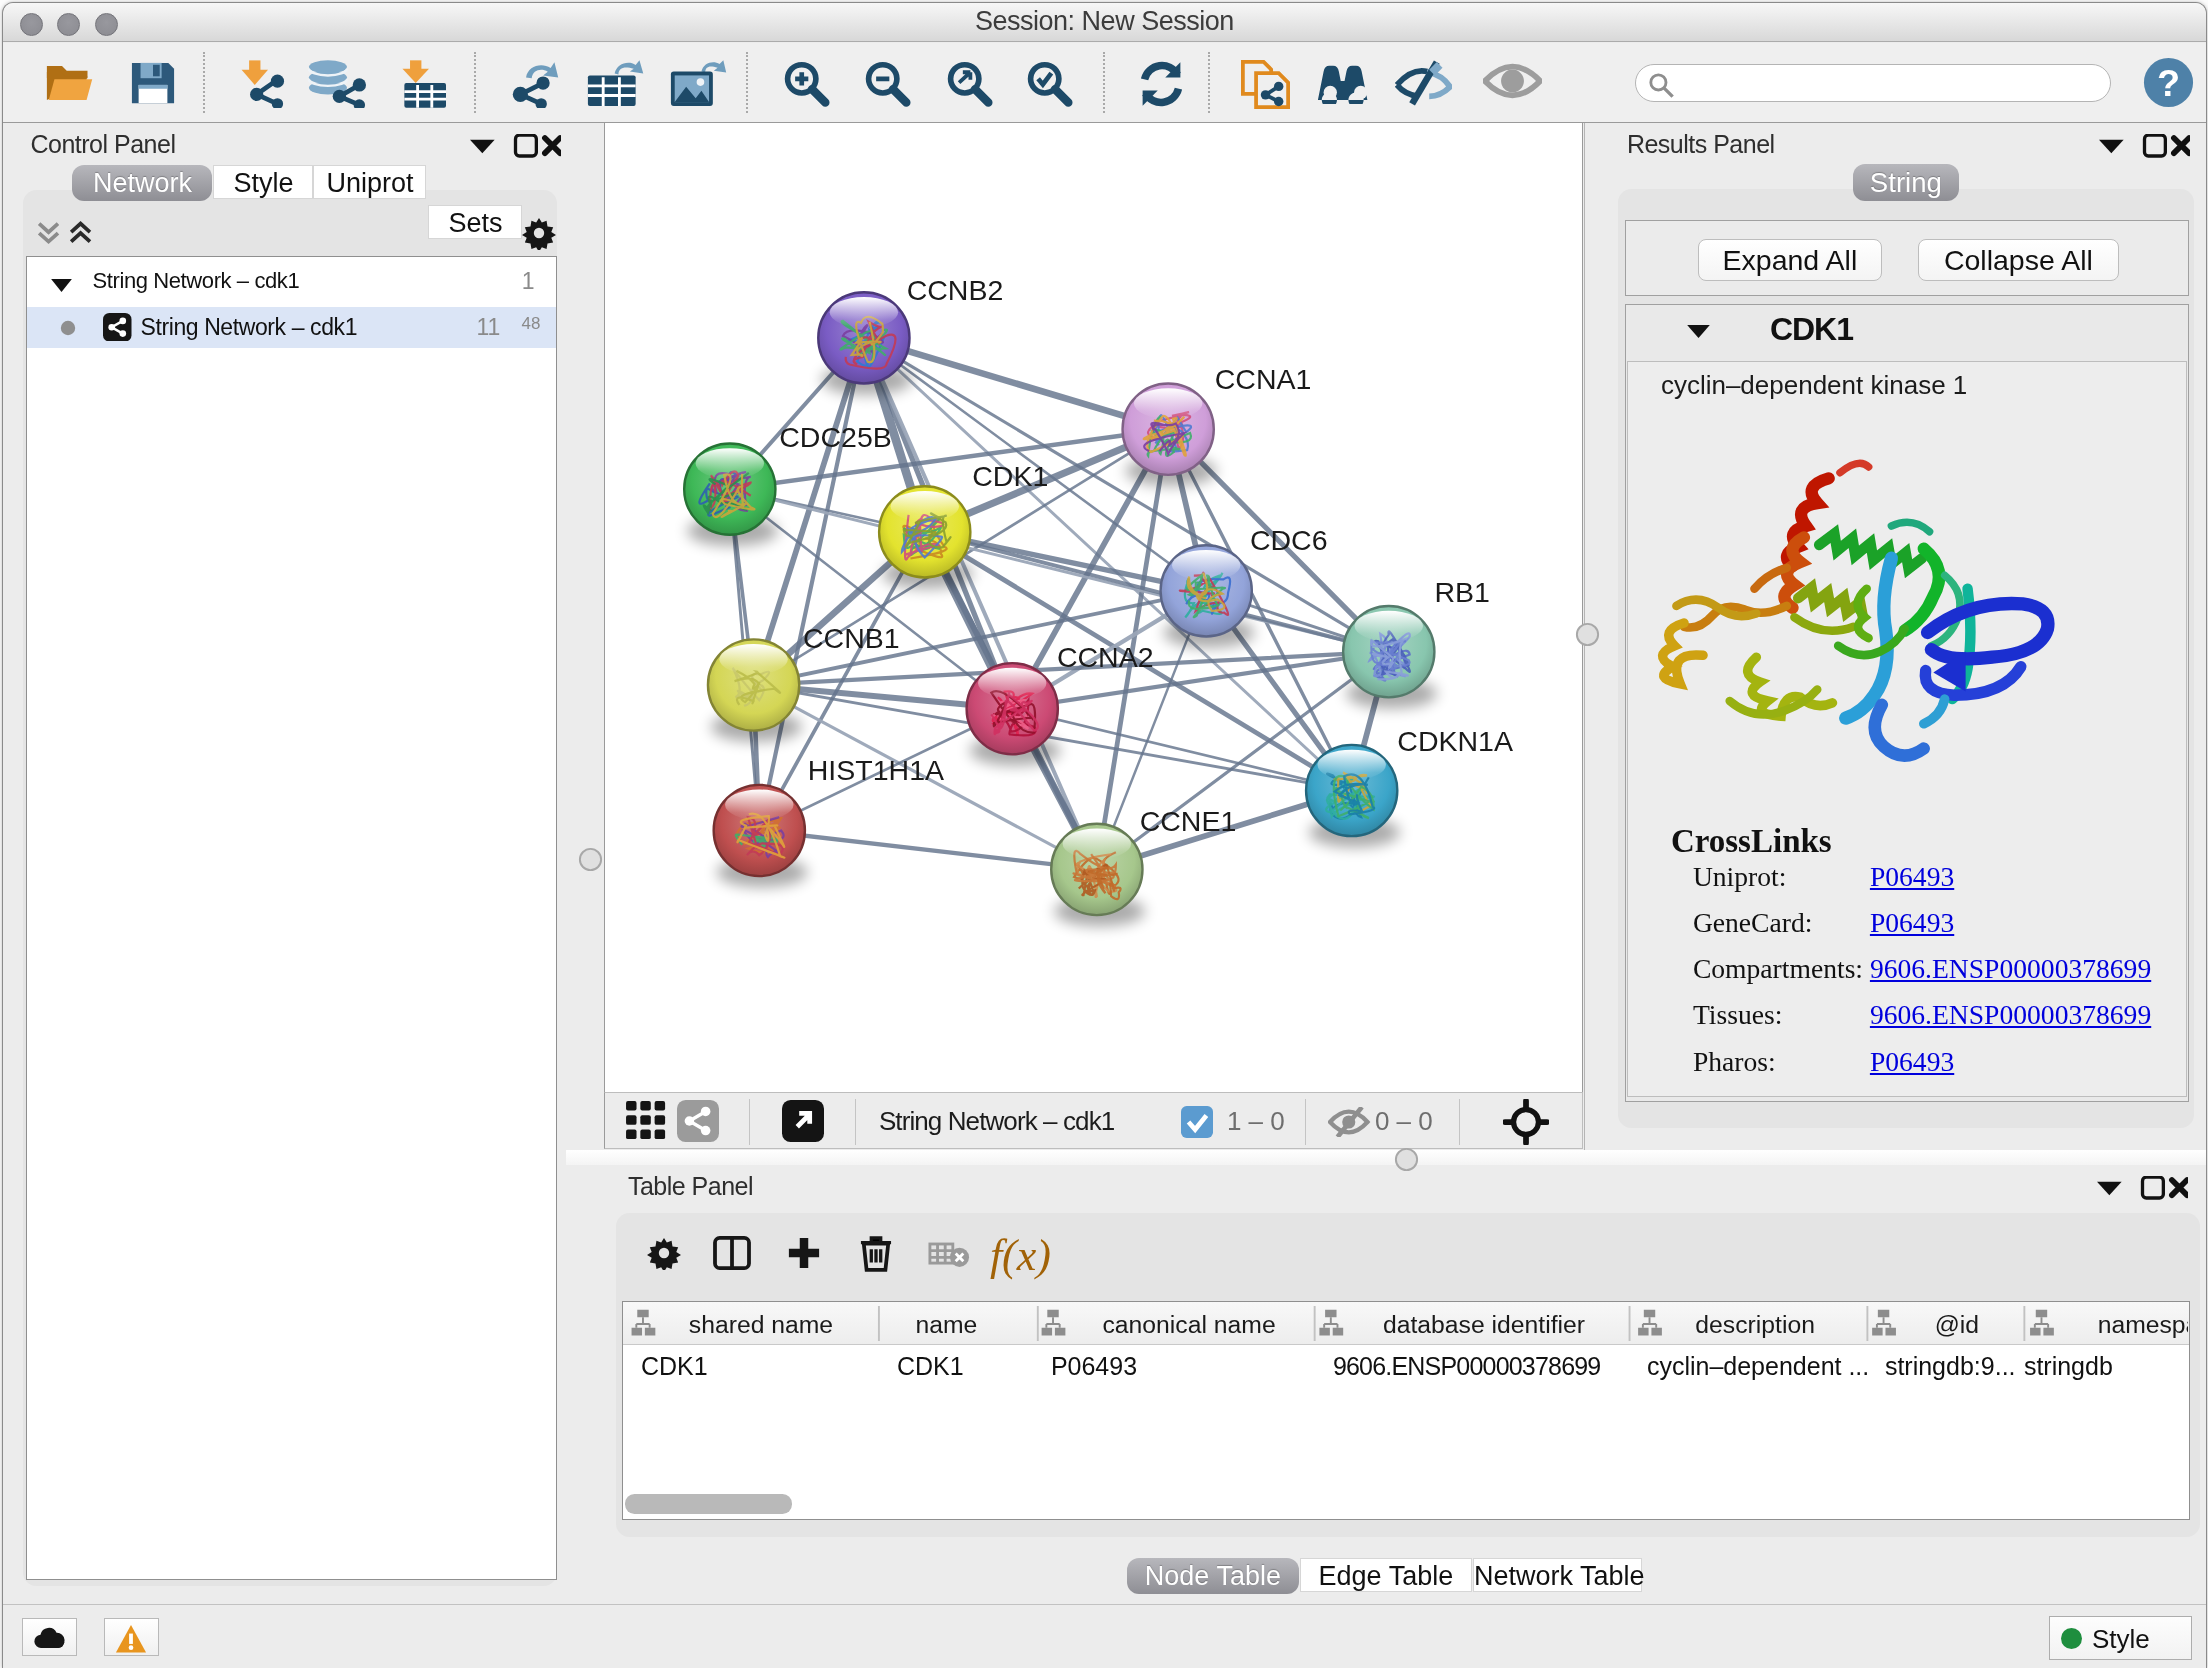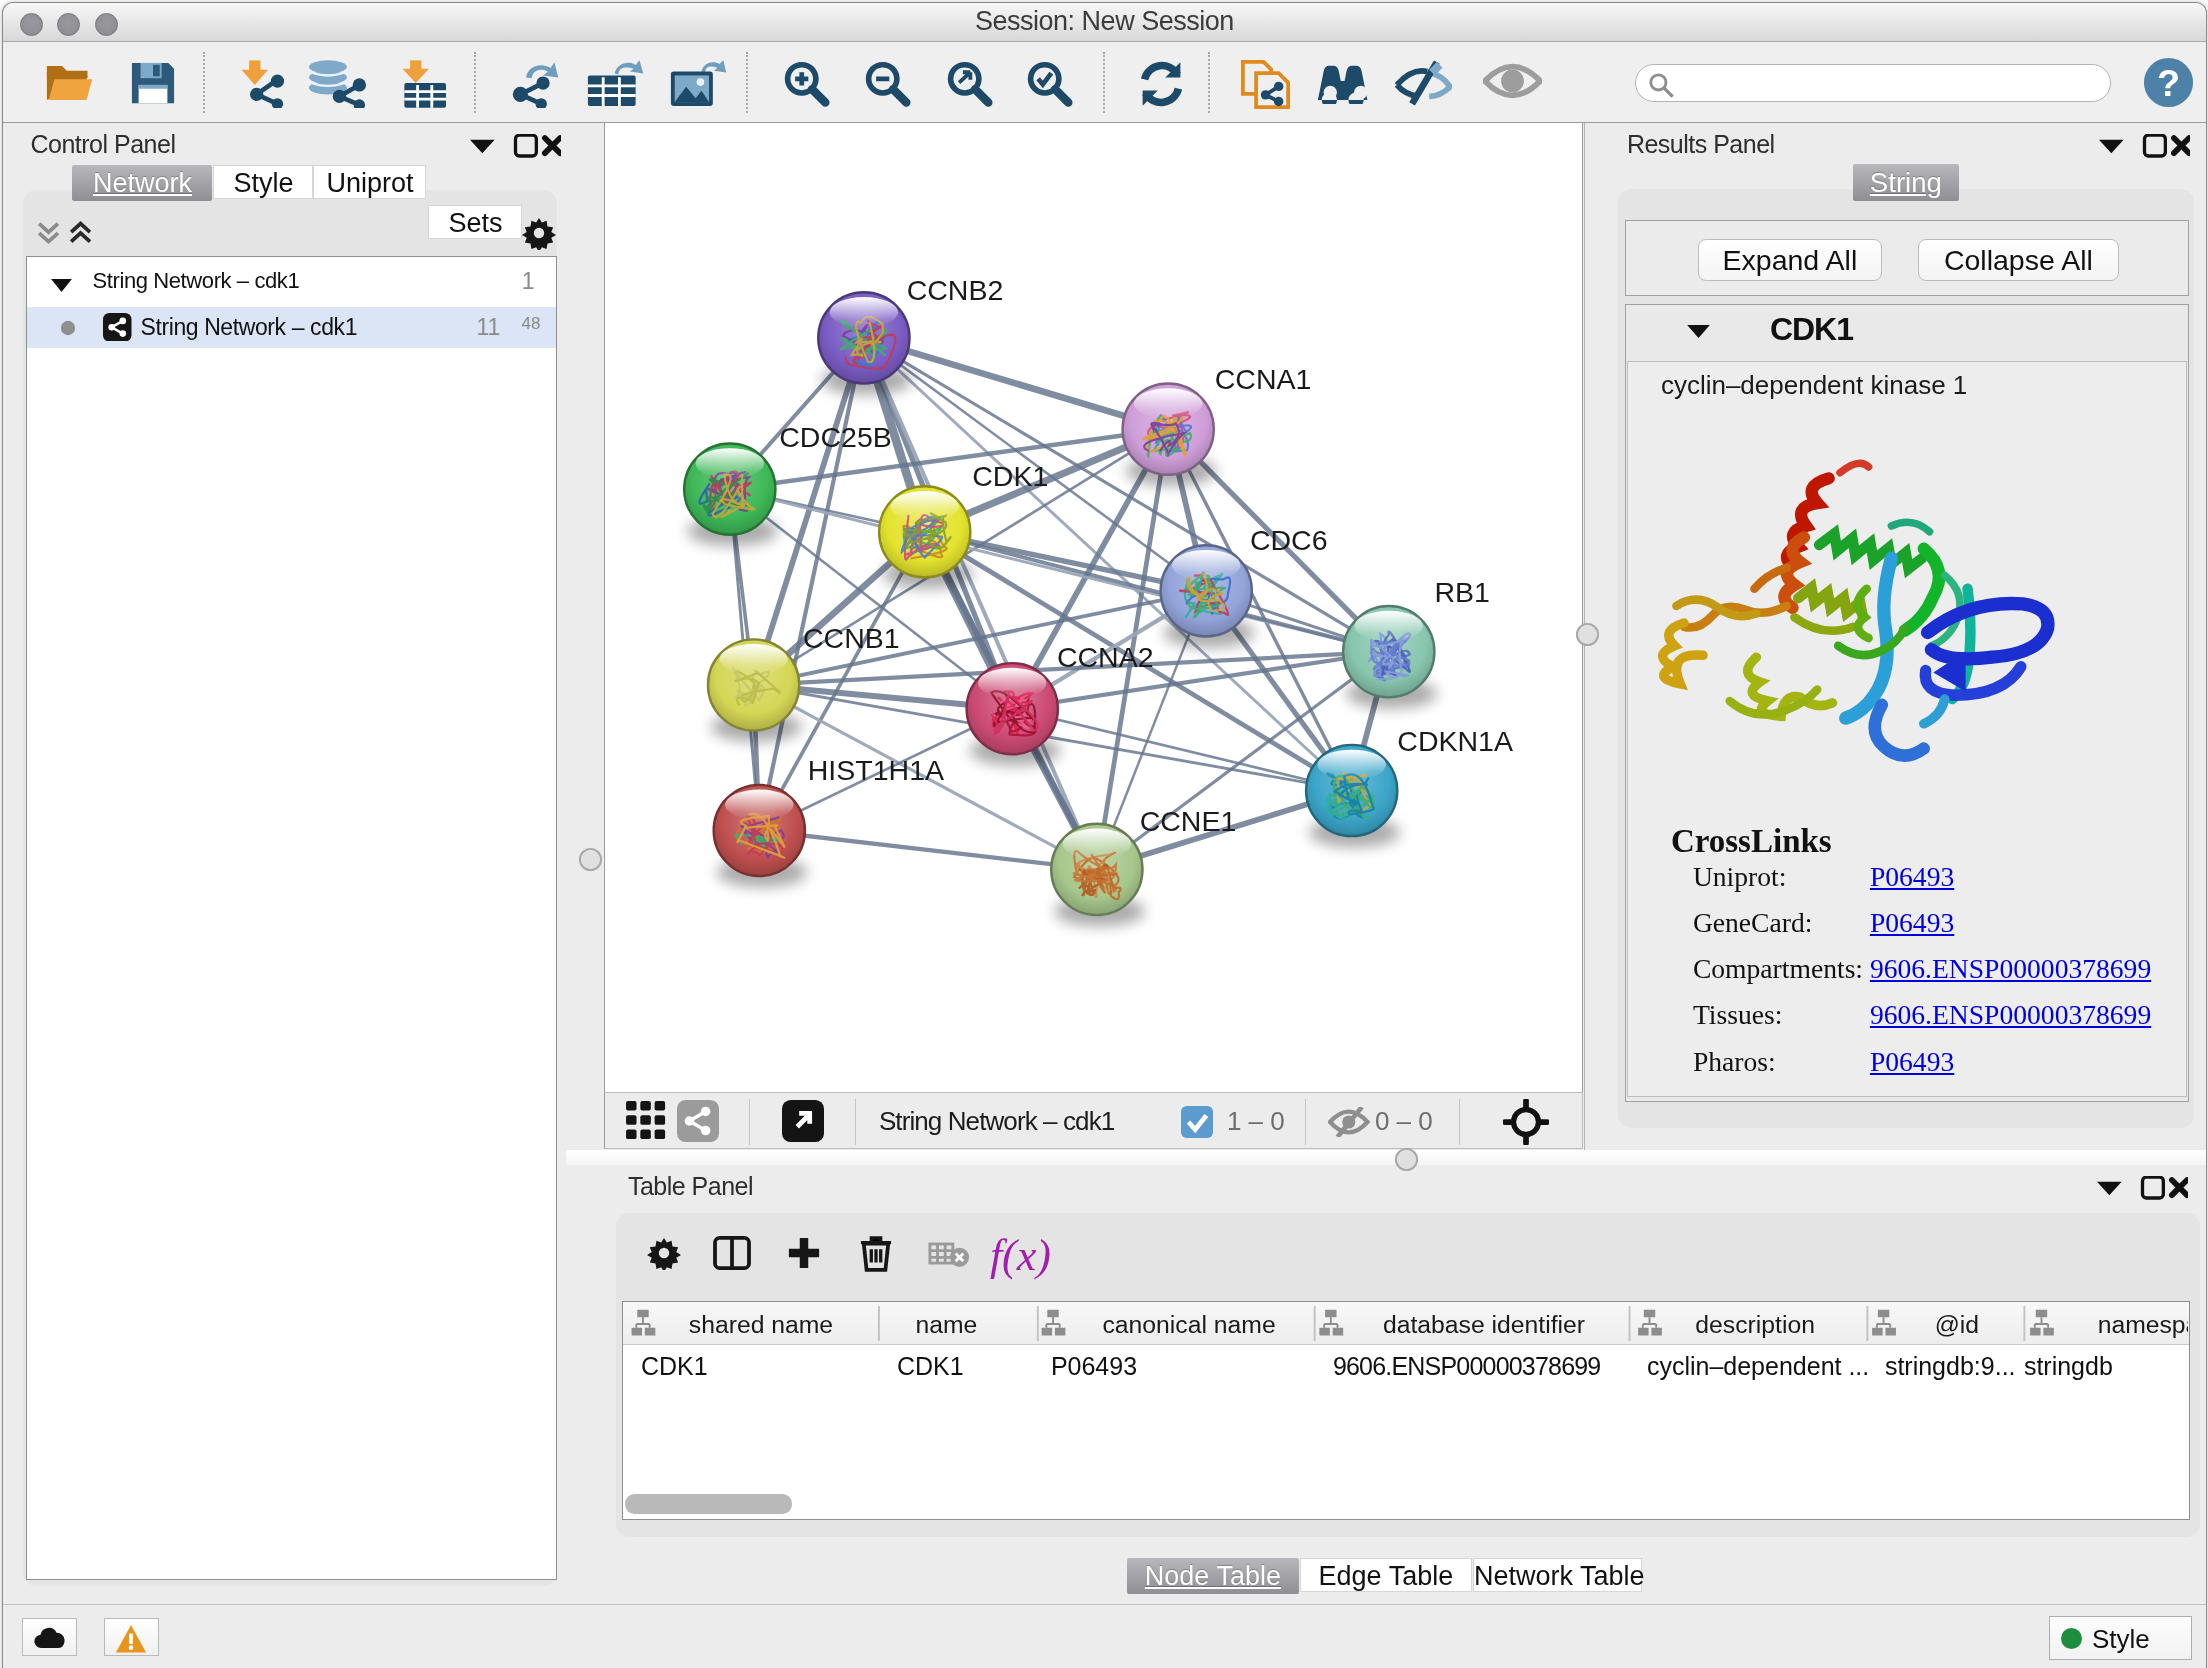--- a/index.html
+++ b/index.html
@@ -25,21 +25,21 @@
   #searchbox { position:absolute; left:1632px; top:21px; width:476px; height:38px;
     background:#fff; border:1.9px solid #b4b4b4; border-radius:21px; }
   #searchbox svg { position:absolute; left:11.4px; top:5.7px; }
   
   .ptitle { font-size:25px; letter-spacing:-0.5px; color:#2e2e2e; position:absolute; }
   .roundbox { position:absolute; background:#e4e4e4; border-radius:13.3px; }
   .innerbox { position:absolute; background:#ebebeb; border:1.9px solid #a0a0a0; }
   .tab { position:absolute; font-size:27px; text-align:center; color:#111;
     background:#fff; border:1px solid #d6d6d6; }
   .tabsel { background:linear-gradient(#b7b7bc,#8e8e94); color:#fff; border:none;
-    border-radius:2px; text-shadow:0 -1px 1px rgba(0,0,0,.25);text-decoration:underline; }
+    border-radius:12px; text-shadow:0 -1px 1px rgba(0,0,0,.25); }
   .btn { position:absolute; background:linear-gradient(#ffffff,#f4f4f4); border:1.9px solid #bdbdbd;
     border-radius:8px; font-size:28.5px; color:#111; text-align:center; }
 </style>
 </head>
 <body>
 <div id="win">
 
   <div id="titlebar">
     <div class="tl" style="left:17px;"></div>
     <div class="tl" style="left:54px;"></div>
@@ -654,21 +654,21 @@
       <path d="M1 9 h32 M12 9 V4 h10 v5 M12 16 v14 M17 16 v14 M22 16 v14" stroke="#161616" stroke-width="3.5"></path>
     </svg>
     <svg class="abs" style="left:362px;top:76px" width="42" height="27" viewBox="0 0 44 28">
       <g stroke="#9a9a9a" stroke-width="3" fill="none">
         <rect x="2" y="3" width="24" height="20"></rect>
         <path d="M2 10 h24 M2 17 h24 M10 3 v20 M18 3 v20"></path>
       </g>
       <circle cx="33" cy="17" r="10" fill="#9a9a9a"></circle>
       <path d="M29 13 l8 8 M37 13 l-8 8" stroke="#fff" stroke-width="3"></path>
     </svg>
-    <div class="abs" style="left:424px;top:65px;font-family:'Liberation Serif',serif;font-style:italic;font-size:44px;color:#a21caf;">f(x)</div>
+    <div class="abs" style="left:424px;top:65px;font-family:'Liberation Serif',serif;font-style:italic;font-size:44px;color:#a16207;">f(x)</div>
 
     <div class="abs" style="left:56px;top:136px;width:1568px;height:219px;background:#fff;border:1.9px solid #8f8f8f;">
       <div class="abs" style="left:0;top:0;width:100%;height:43px;background:linear-gradient(#f8f8f8,#ededed);border-bottom:1.9px solid #c9c9c9;"></div>
       <svg class="abs" style="left:0;top:0" width="1565" height="43" viewBox="0 0 1645 45">
         <g stroke="#c2c2c2" stroke-width="2">
             <path d="M269 4 v37 M436 4 v37 M727 4 v37 M1058 4 v37 M1308 4 v37 M1473 4 v37"></path>
           </g>
         <g fill="#8d8d8d">
           <path d="M15 8 h12 v8 h-12 Z M9 27 h11 v8 H9 Z M23 27 h11 v8 h-11 Z"></path>
           <path d="M446 8 h12 v8 h-12 Z M440 27 h11 v8 h-11 Z M454 27 h11 v8 h-11 Z"></path>

